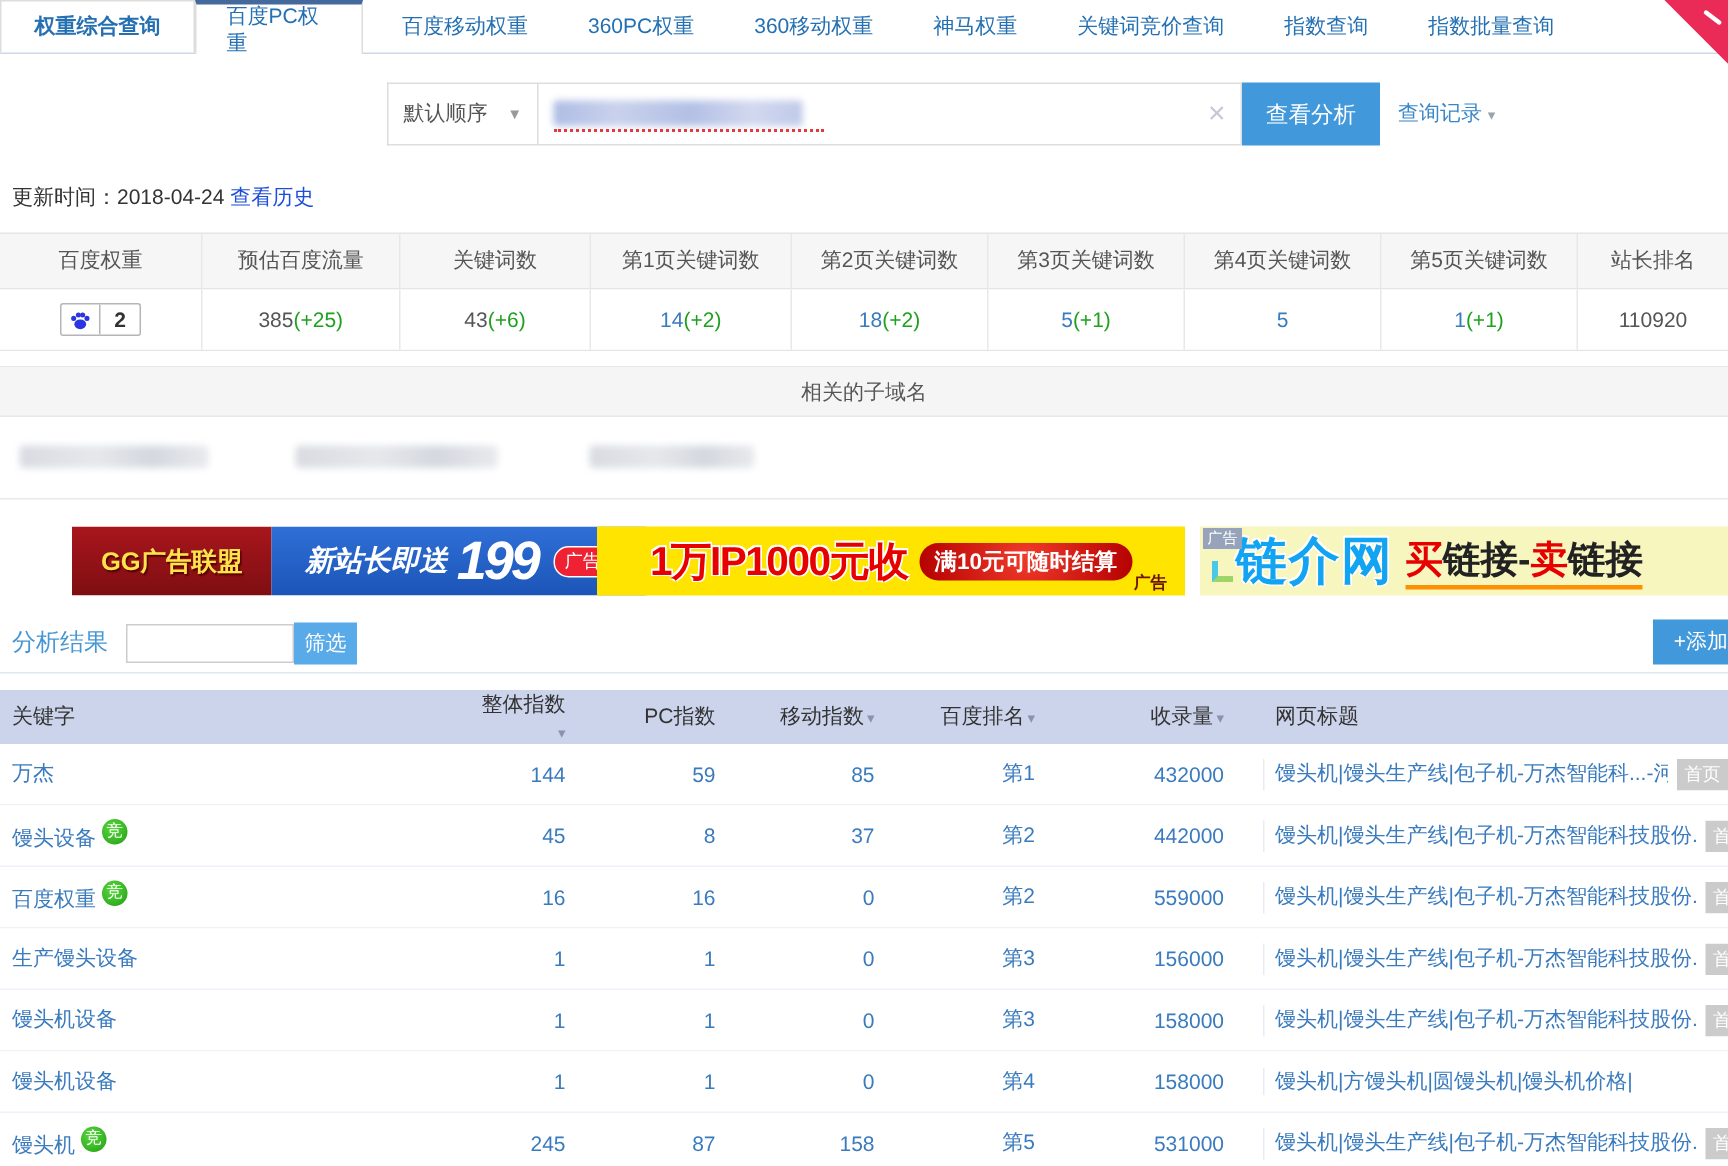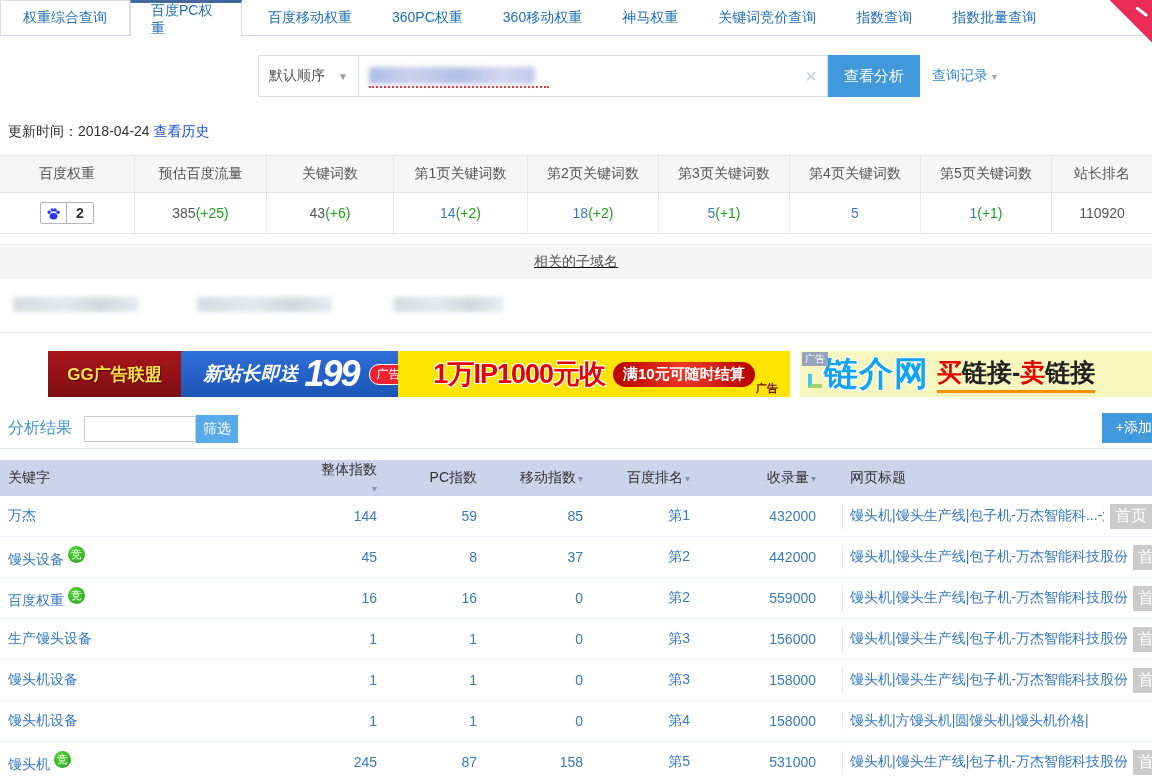--- a/index.html
+++ b/index.html
@@ -6,21 +6,21 @@
   html,body { width:1152px; height:777px; overflow:hidden; background:#fff;
     font-family:"Liberation Sans","DejaVu Sans",sans-serif; }
   .page { position:relative; width:1152px; height:777px; overflow:hidden; }
 
   
   .tabbar { position:relative; display:flex; align-items:stretch; height:36px;
     border-bottom:1px solid #ccd9e8; }
   .tab { display:flex; align-items:center; color:#2470b3; font-size:14px;
     cursor:pointer; padding:0 20px; }
   .tab.boxed { border:1px solid #ddd; border-bottom:none; justify-content:center; }
-  .tab.boxed:first-child { width:130px; }
+  .tab.boxed:first-child { width:130px;font-weight:bold; }
   .tab.active { width:112px; border-top:3px solid #44699d; background:#fff;
     position:relative; z-index:2; margin-bottom:-1px; }
   .tab.plain { padding:0 14px; margin-left:12px; }
   .ribbon { position:absolute; top:-30px; right:-30px; width:60px; height:60px;
     background:#ea2b57; transform:rotate(45deg); z-index:5; }
   .ribbon i { position:absolute; left:24px; top:44px; width:14px; height:3px;
     background:#fff; border-radius:2px; transform:rotate(-8deg); }
 
   
   .searchrow { display:flex; align-items:center; margin:19px 0 0 258px; height:42px; }
@@ -57,21 +57,21 @@
   .sc5{width:131px}.sc6{width:131px}.sc7{width:131px}.sc8{flex:1}
   .v-dark{color:#555}.v-blue{color:#3a7bbe}.v-green{color:#1fa11f}
   .weightbadge { display:inline-flex; height:22px; border:1px solid #b5b5b5;
     border-radius:2px; overflow:hidden; background:#fff; }
   .weightbadge .paw { display:flex; align-items:center; justify-content:center;
     width:26px; border-right:1px solid #b5b5b5; }
   .weightbadge .num { display:flex; align-items:center; justify-content:center;
     width:26px; font-weight:bold; color:#333; font-size:14px; }
 
   
-  .subbox { margin-top:10px; border:1px solid #e8e8e8; border-left:none; border-right:none;text-decoration:underline; }
+  .subbox { margin-top:10px; border:1px solid #e8e8e8; border-left:none; border-right:none; }
   .subbox .subhead { height:33px; line-height:33px; text-align:center; background:#f5f5f5;
     color:#555; font-size:14px; border-bottom:1px solid #e8e8e8; }
   .subbox .subbody { position:relative; height:54px; background:#fff; }
   .subblur { position:absolute; top:19px; height:15px; border-radius:3px;
     background:linear-gradient(90deg,#d8dbe1,#e6e8ec 40%,#d4d8df 70%,#e9eaee);
     filter:blur(2.5px); }
   .subblur.b1{left:13px;width:126px}.subblur.b2{left:197px;width:135px}.subblur.b3{left:393px;width:110px}
 
   
   .adsrow { position:relative; margin-top:18px; height:46px; }
@@ -129,21 +129,21 @@
   .c-num2 { width:100px; text-align:right; }
   .c-num3 { width:106px; text-align:right; }
   .c-rank { width:112px; text-align:right; padding-right:5px; }
   .c-col  { width:125px; text-align:right; padding-right:4px; }
   .c-title { flex:1; display:flex; align-items:center; margin-left:22px;
     border-left:1px solid #e6ebf4; padding-left:7px; overflow:hidden; }
   .khead .c-title { border-left-color:transparent; }
   .krow .c-num1,.krow .c-num2,.krow .c-num3,.krow .c-rank,.krow .c-col { color:#3a7bbe; }
   .arrow { color:#8a93ad; font-size:10px; margin-left:2px; }
   .title-text { color:#3a7bbe; white-space:nowrap; overflow:hidden; flex:1; }
-  .tagbadge { background:#cbcbcb; color:#fff; font-size:16px; padding:2px 5px;
+  .tagbadge { background:#cbcbcb; color:#fff; font-size:12px; padding:2px 5px;
     margin-left:6px; white-space:nowrap; }
   .tagbadge.clip { margin-right:-7px; }
   .bidding { display:inline-block; width:17px; height:17px; border-radius:50%;
     background:radial-gradient(circle at 40% 35%,#5bd83f,#1f9e12); color:#fff;
     font-size:11px; line-height:17px; text-align:center; margin-left:4px;
     vertical-align:6px; }
 </style>
 </head>
 <body>
 

